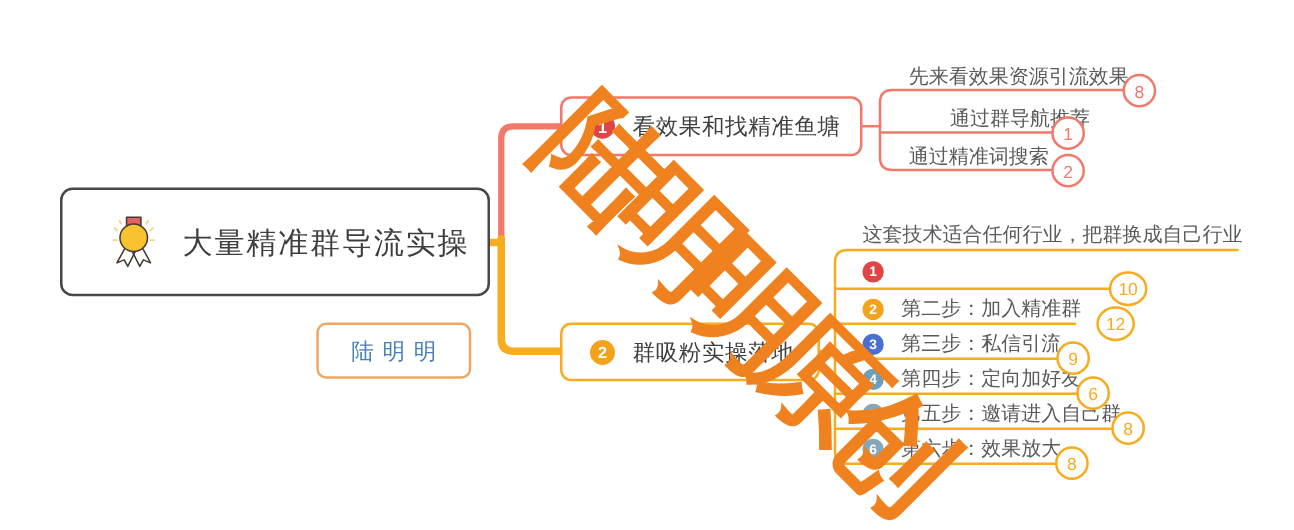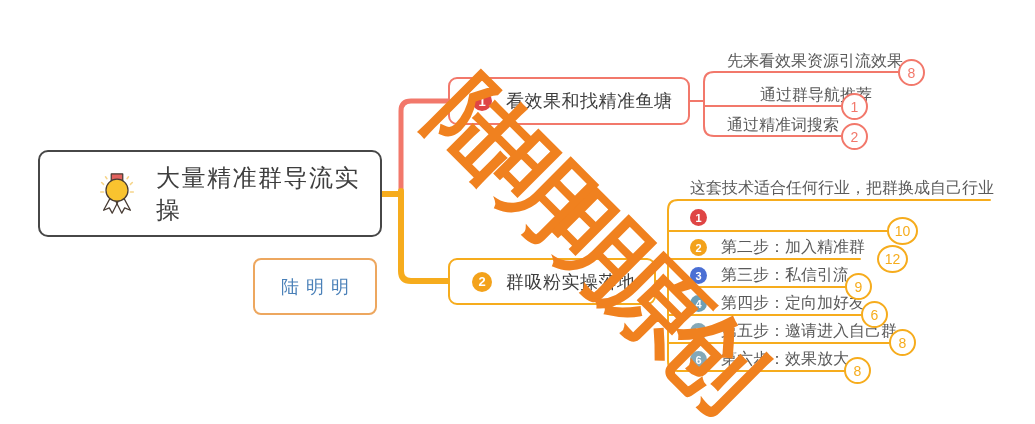--- a/index.html
+++ b/index.html
@@ -1,24 +1,24 @@
 <!DOCTYPE html>
 <html style="--red: #f2786b; --yellow: #f6ac1d; --watermark-orange: #f0811f; --text-dark: #3e3e3e; --text-gray: #5a5a5a; --blue: #4a80b8; --border-dark: #474747; --author-border: #eda75f; --marker-red: #df4545; --marker-orange: #f3a21b; --marker-blue: #4a6fd4; --marker-steel: #6d9fb6; --marker-slate: #84a8b8;"><head>
 <meta charset="utf-8">
 <style>
   :root{ }
   html,body{margin:0;padding:0;background:#fff;}
   body{font-family:"Liberation Sans","DejaVu Sans",sans-serif;}
   #canvas{position:relative;width:1035px;height:424px;background:#fff;overflow:hidden;}
   svg.lines{position:absolute;left:0;top:0;z-index:1;}
   .node{position:absolute;background:#fff;display:flex;align-items:center;z-index:2;box-sizing:border-box;}
-  .central{left:38px;top:150px;width:344px;height:87px;border:2px solid var(--border-dark);
-           border-radius:10px;padding-left:54px;}
+  .central{left:48px;top:150px;width:344px;height:87px;border:2px solid var(--border-dark);
+           border-radius:10px;padding-left:34px;}
   .central .title{font-size:24px;color:var(--text-dark);letter-spacing:1.5px;margin-left:16px;}
-  .author{left:253px;top:258px;width:124px;height:57px;border:2px solid var(--author-border);
+  .author{left:253px;top:258px;width:124px;height:45px;border:2px solid var(--author-border);
           border-radius:8px;justify-content:center;}
   .author span{color:var(--blue);font-size:18px;letter-spacing:7px;padding-left:7px;}
   .branch{border-radius:9px;padding-left:22px;}
   .branch .title{font-size:18px;color:var(--text-dark);margin-left:14px;letter-spacing:0.5px;}
   .branch1{left:448px;top:77px;width:242px;height:48px;border:2px solid var(--red);}
   .branch2{left:448px;top:258px;width:208px;height:47px;border:2px solid var(--yellow);}
   .marker{width:20px;height:20px;border-radius:50%;color:#fff;font-size:13px;font-weight:bold;
           display:flex;align-items:center;justify-content:center;flex:0 0 auto;}
   .marker.small{width:17px;height:17px;font-size:11px;}
   .mk1{background:var(--marker-red);} .mk2{background:var(--marker-orange);}

